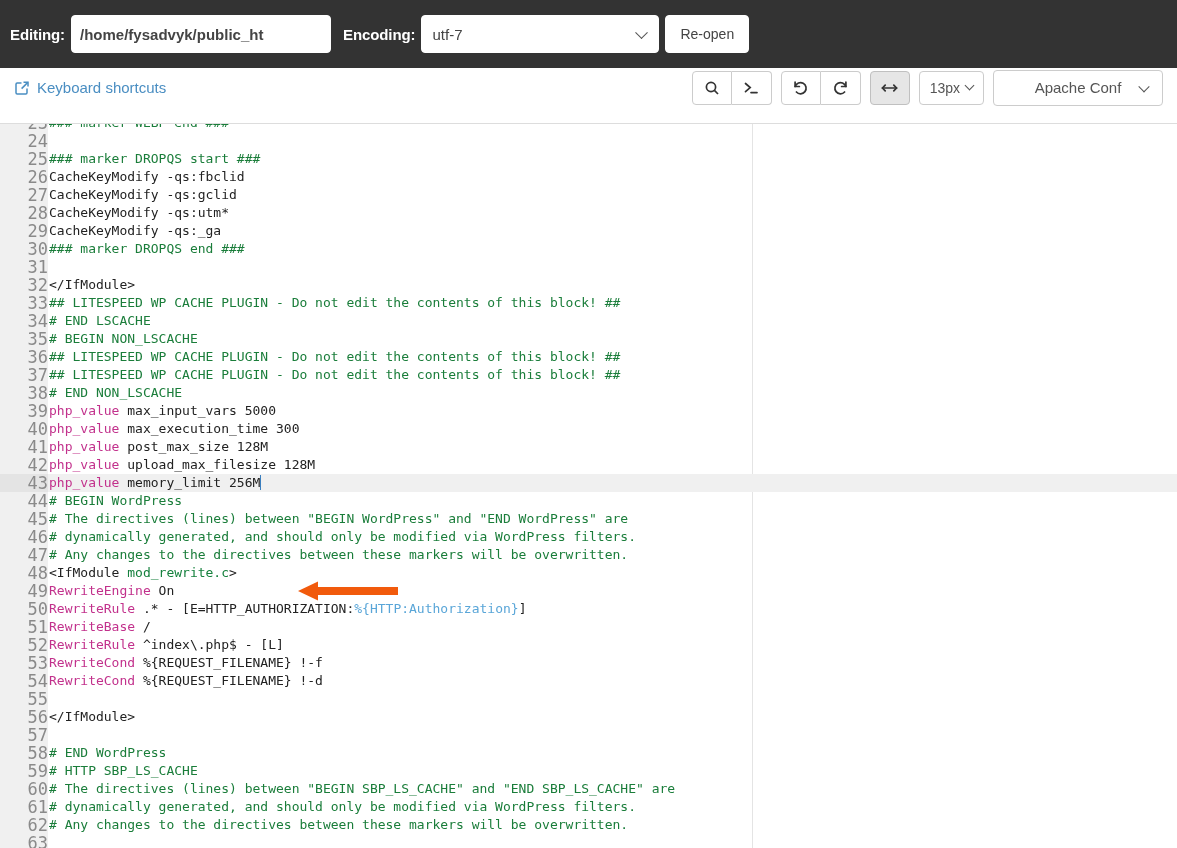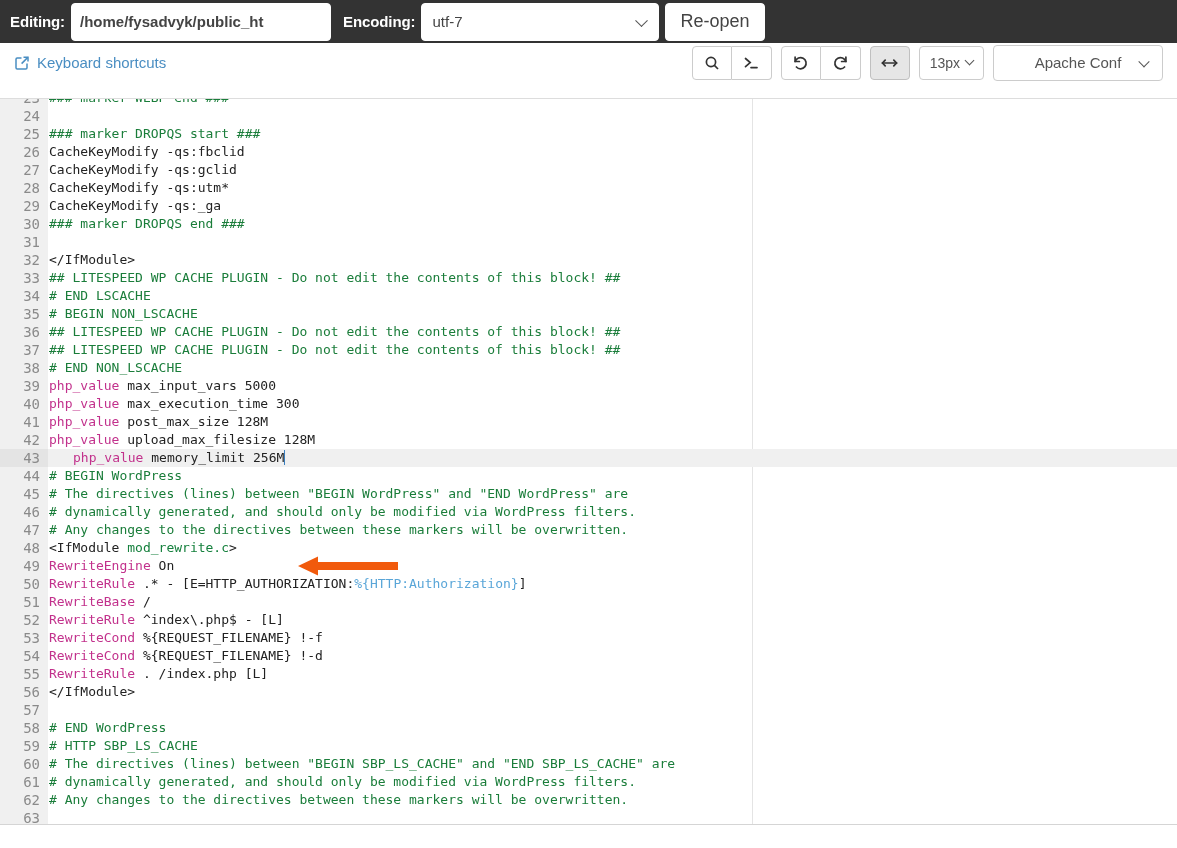--- a/index.html
+++ b/index.html
@@ -5,21 +5,21 @@
   * { box-sizing: border-box; margin: 0; padding: 0; }
   html, body {
     width: 1177px; height: 848px;
     background: #ffffff;
     font-family: "Liberation Sans", sans-serif;
     overflow: hidden;
   }
 
   
   .topbar {
-    height: 43px;
+    height: 68px;
     background: #333333;
     display: flex;
     align-items: center;
     padding: 0 8px 0 6px;
     gap: 0;
   }
   .topbar-label {
     color: #ffffff;
     font-size: 15px;
     font-weight: bold;
@@ -72,21 +72,21 @@
   .reopen-btn {
     margin-left: 6px;
     height: 38px;
     background: #ffffff;
     border: 1px solid #ffffff;
     border-radius: 4px;
     display: flex;
     align-items: center;
     padding: 0 14px;
   }
-  .reopen-btn span { font-size: 18px; color: #444444; }
+  .reopen-btn span { font-size: 14px; color: #444444; }
 
   
   .toolbar {
     height: 56px;
     background: #ffffff;
     border-bottom: 1px solid #dddddd;
     display: flex;
     align-items: center;
     padding: 0 14px 16px 14px;
     position: relative;
@@ -174,30 +174,29 @@
     font-family: "DejaVu Sans Mono", "Liberation Mono", monospace;
     font-size: 13px;
     line-height: 18px;
   }
   .cline {
     display: flex;
     height: 18px;
     align-items: center;
     position: relative;
   }
-  .cline.active { background: #f0f0f0; gap: 24px; }
+  .cline.active { background: #f0f0f0; }
   .gutter {
     width: 48px;
     min-width: 48px;
     height: 18px;
     background: #f0f0f0;
     color: #8a8a8a;
     text-align: right;
-    padding-right: 8px;
-    font-size: 14px;
+    font-size: 17px;
     line-height: 18px;
     user-select: none;
   }
   .cline.active .gutter { background: #e4e4e4; }
   .ctext {
     padding-left: 1px;
     white-space: pre;
     color: #222222;
   }
   
@@ -455,21 +454,20 @@
       <div class="cline">
         <div class="gutter">53</div>
         <div class="ctext"><span class="c-kw">RewriteCond</span><span class="c-tag"> %{REQUEST_FILENAME} !-f</span></div>
       </div>
       <div class="cline">
         <div class="gutter">54</div>
         <div class="ctext"><span class="c-kw">RewriteCond</span><span class="c-tag"> %{REQUEST_FILENAME} !-d</span></div>
       </div>
       <div class="cline">
         <div class="gutter">55</div>
-        <div class="ctext"><span class="c-kw">RewriteRule</span><span class="c-tag"> . /index.php [L]</span></div>
       </div>
       <div class="cline">
         <div class="gutter">56</div>
         <div class="ctext"><span class="c-tag">&lt;/IfModule&gt;</span></div>
       </div>
       <div class="cline">
         <div class="gutter">57</div>
         <div class="ctext"></div>
       </div>
       <div class="cline">

